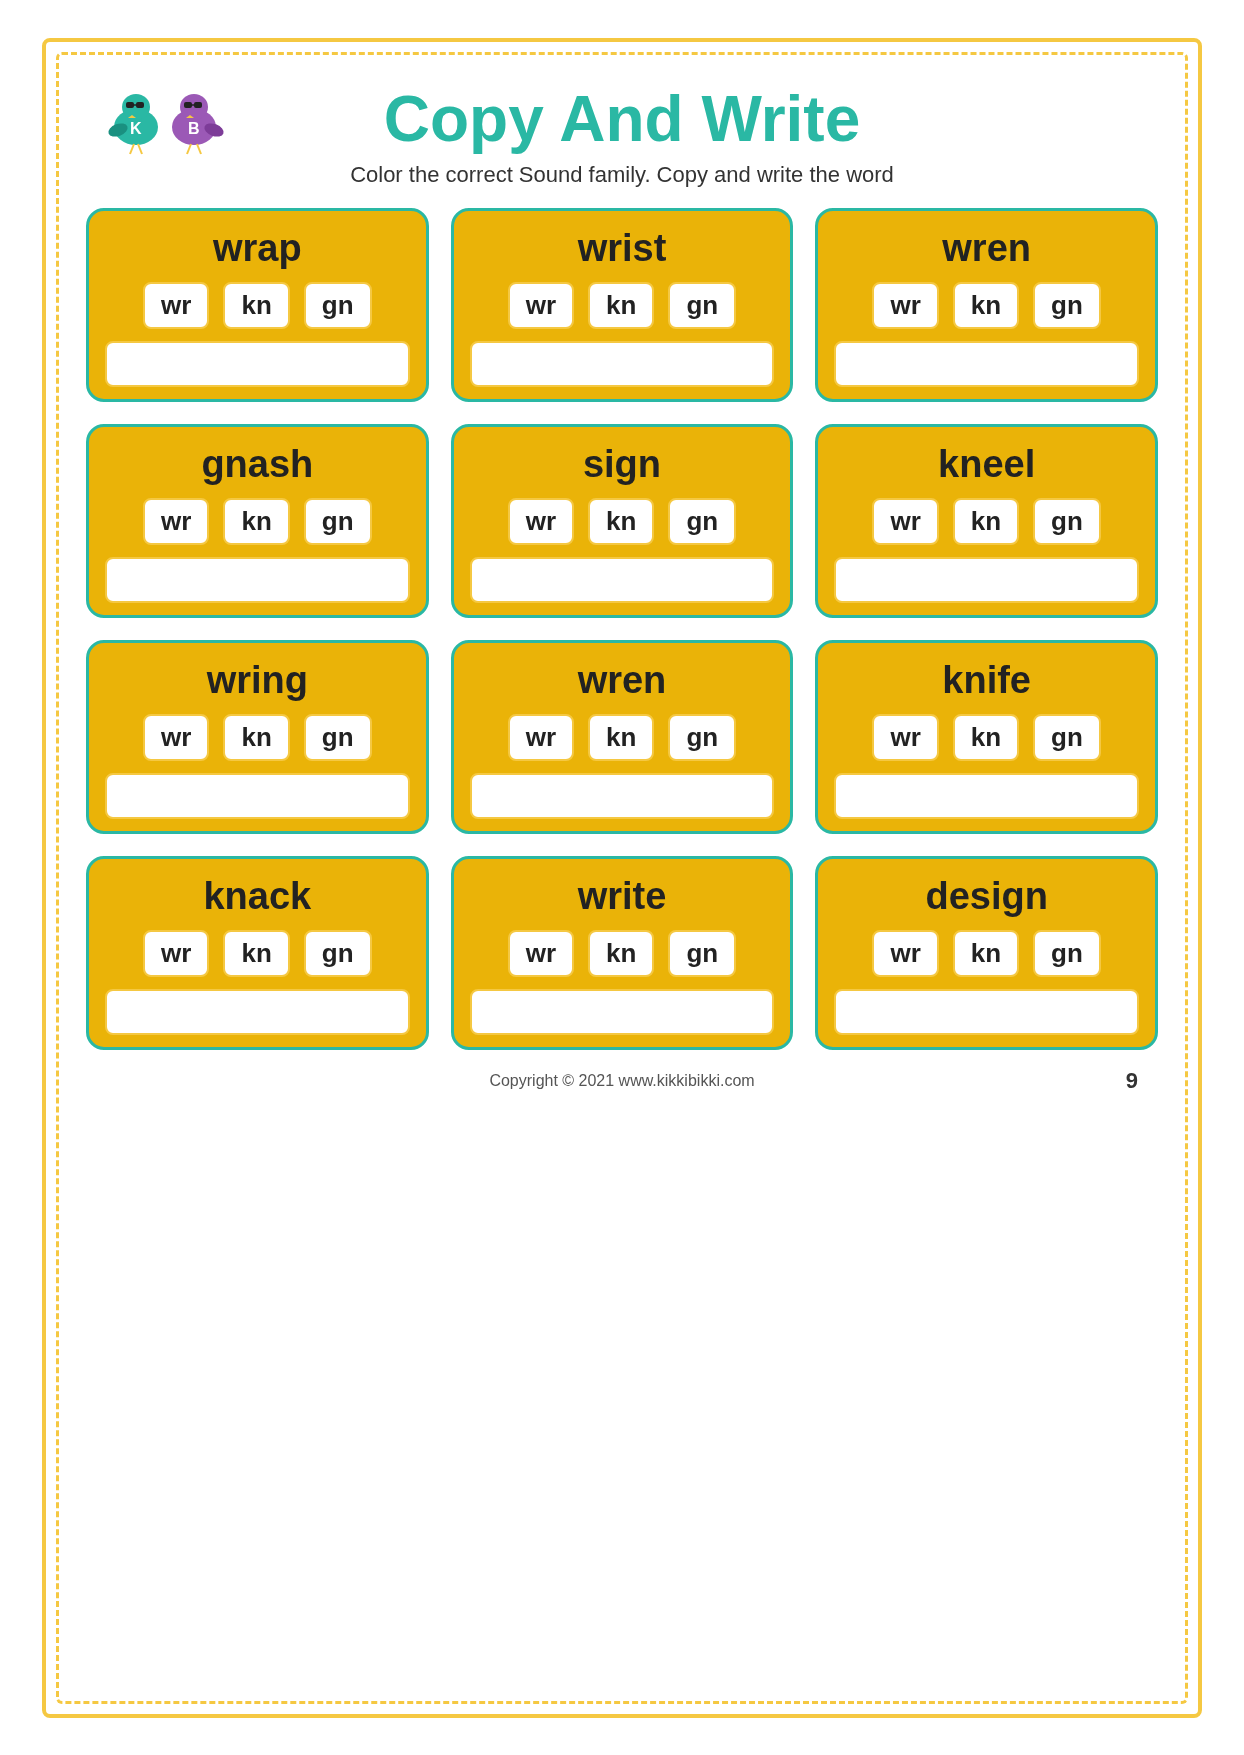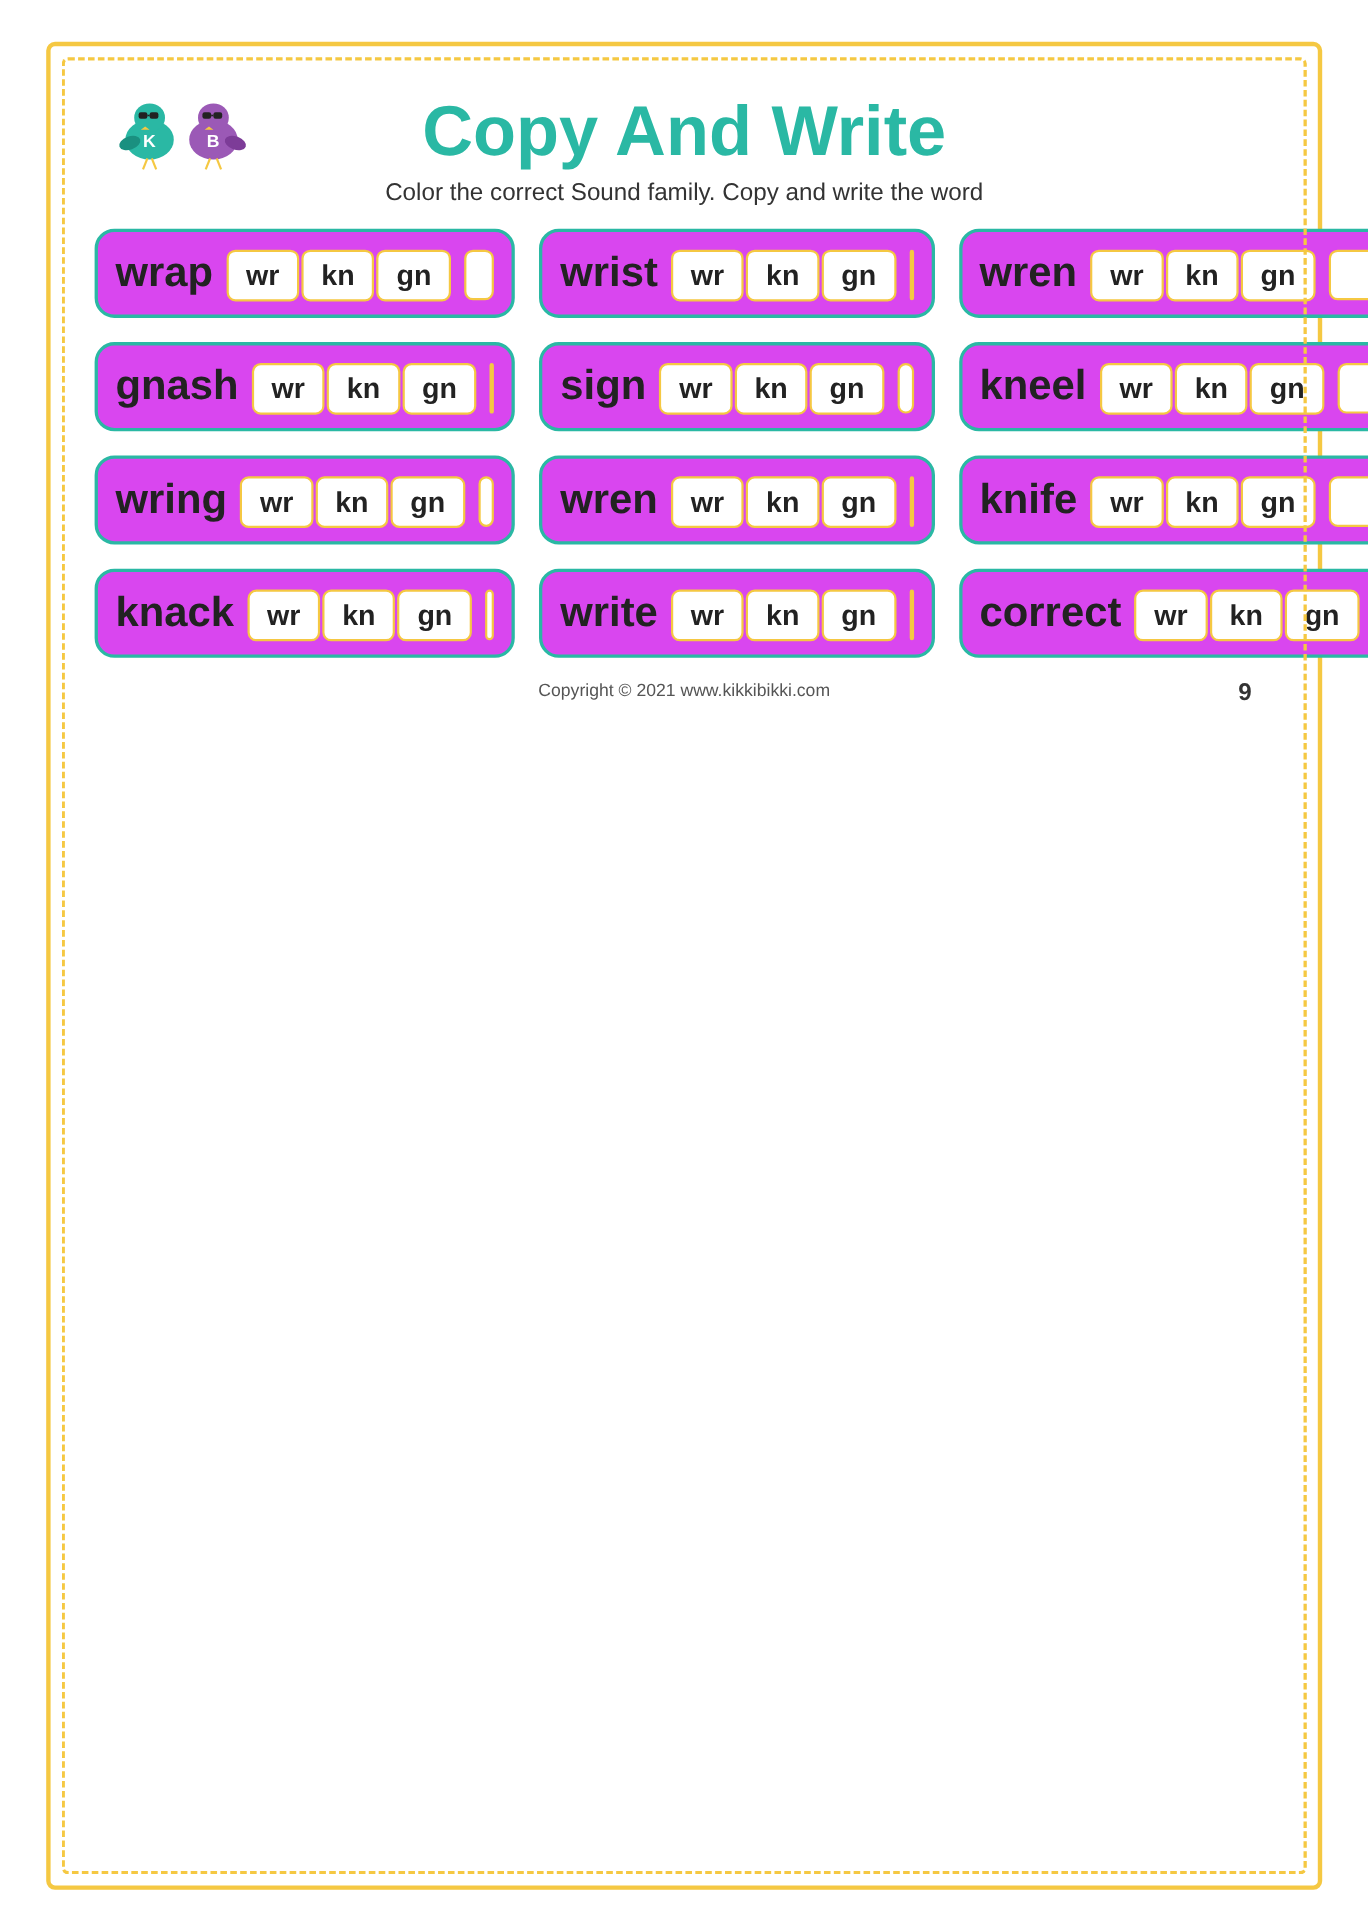--- a/index.html
+++ b/index.html
@@ -72,37 +72,37 @@
       display: grid;
       grid-template-columns: repeat(3, 1fr);
       gap: 22px;
       margin-top: 10px;
     }
 
     .card {
       border: 3px solid #2ab8a4;
       border-radius: 18px;
       padding: 16px 16px 12px 16px;
-      background: #d946ef;
-      display: flex;
-      flex-direction: row;
-      align-items: flex-start;
+      background: #eab308;
+      display: flex;
+      flex-direction: column;
+      align-items: center;
       gap: 12px;
     }
 
     .word {
       font-size: 38px;
       font-weight: bold;
       color: #222;
       font-family: Arial, sans-serif;
     }
 
     .options-row {
       display: flex;
-      gap: 2px;
+      gap: 14px;
       align-items: center;
     }
 
     .option-box {
       border: 2px solid #f5c842;
       border-radius: 8px;
       padding: 6px 16px;
       font-size: 26px;
       font-weight: bold;
       color: #222;
@@ -281,21 +281,21 @@
       <div class="card">
         <div class="word">write</div>
         <div class="options-row">
           <div class="option-box">wr</div>
           <div class="option-box">kn</div>
           <div class="option-box">gn</div>
         </div>
         <div class="write-box"></div>
       </div>
       <div class="card">
-        <div class="word">correct</div>
+        <div class="word">design</div>
         <div class="options-row">
           <div class="option-box">wr</div>
           <div class="option-box">kn</div>
           <div class="option-box">gn</div>
         </div>
         <div class="write-box"></div>
       </div>
     </div>
 
   <div class="footer">

